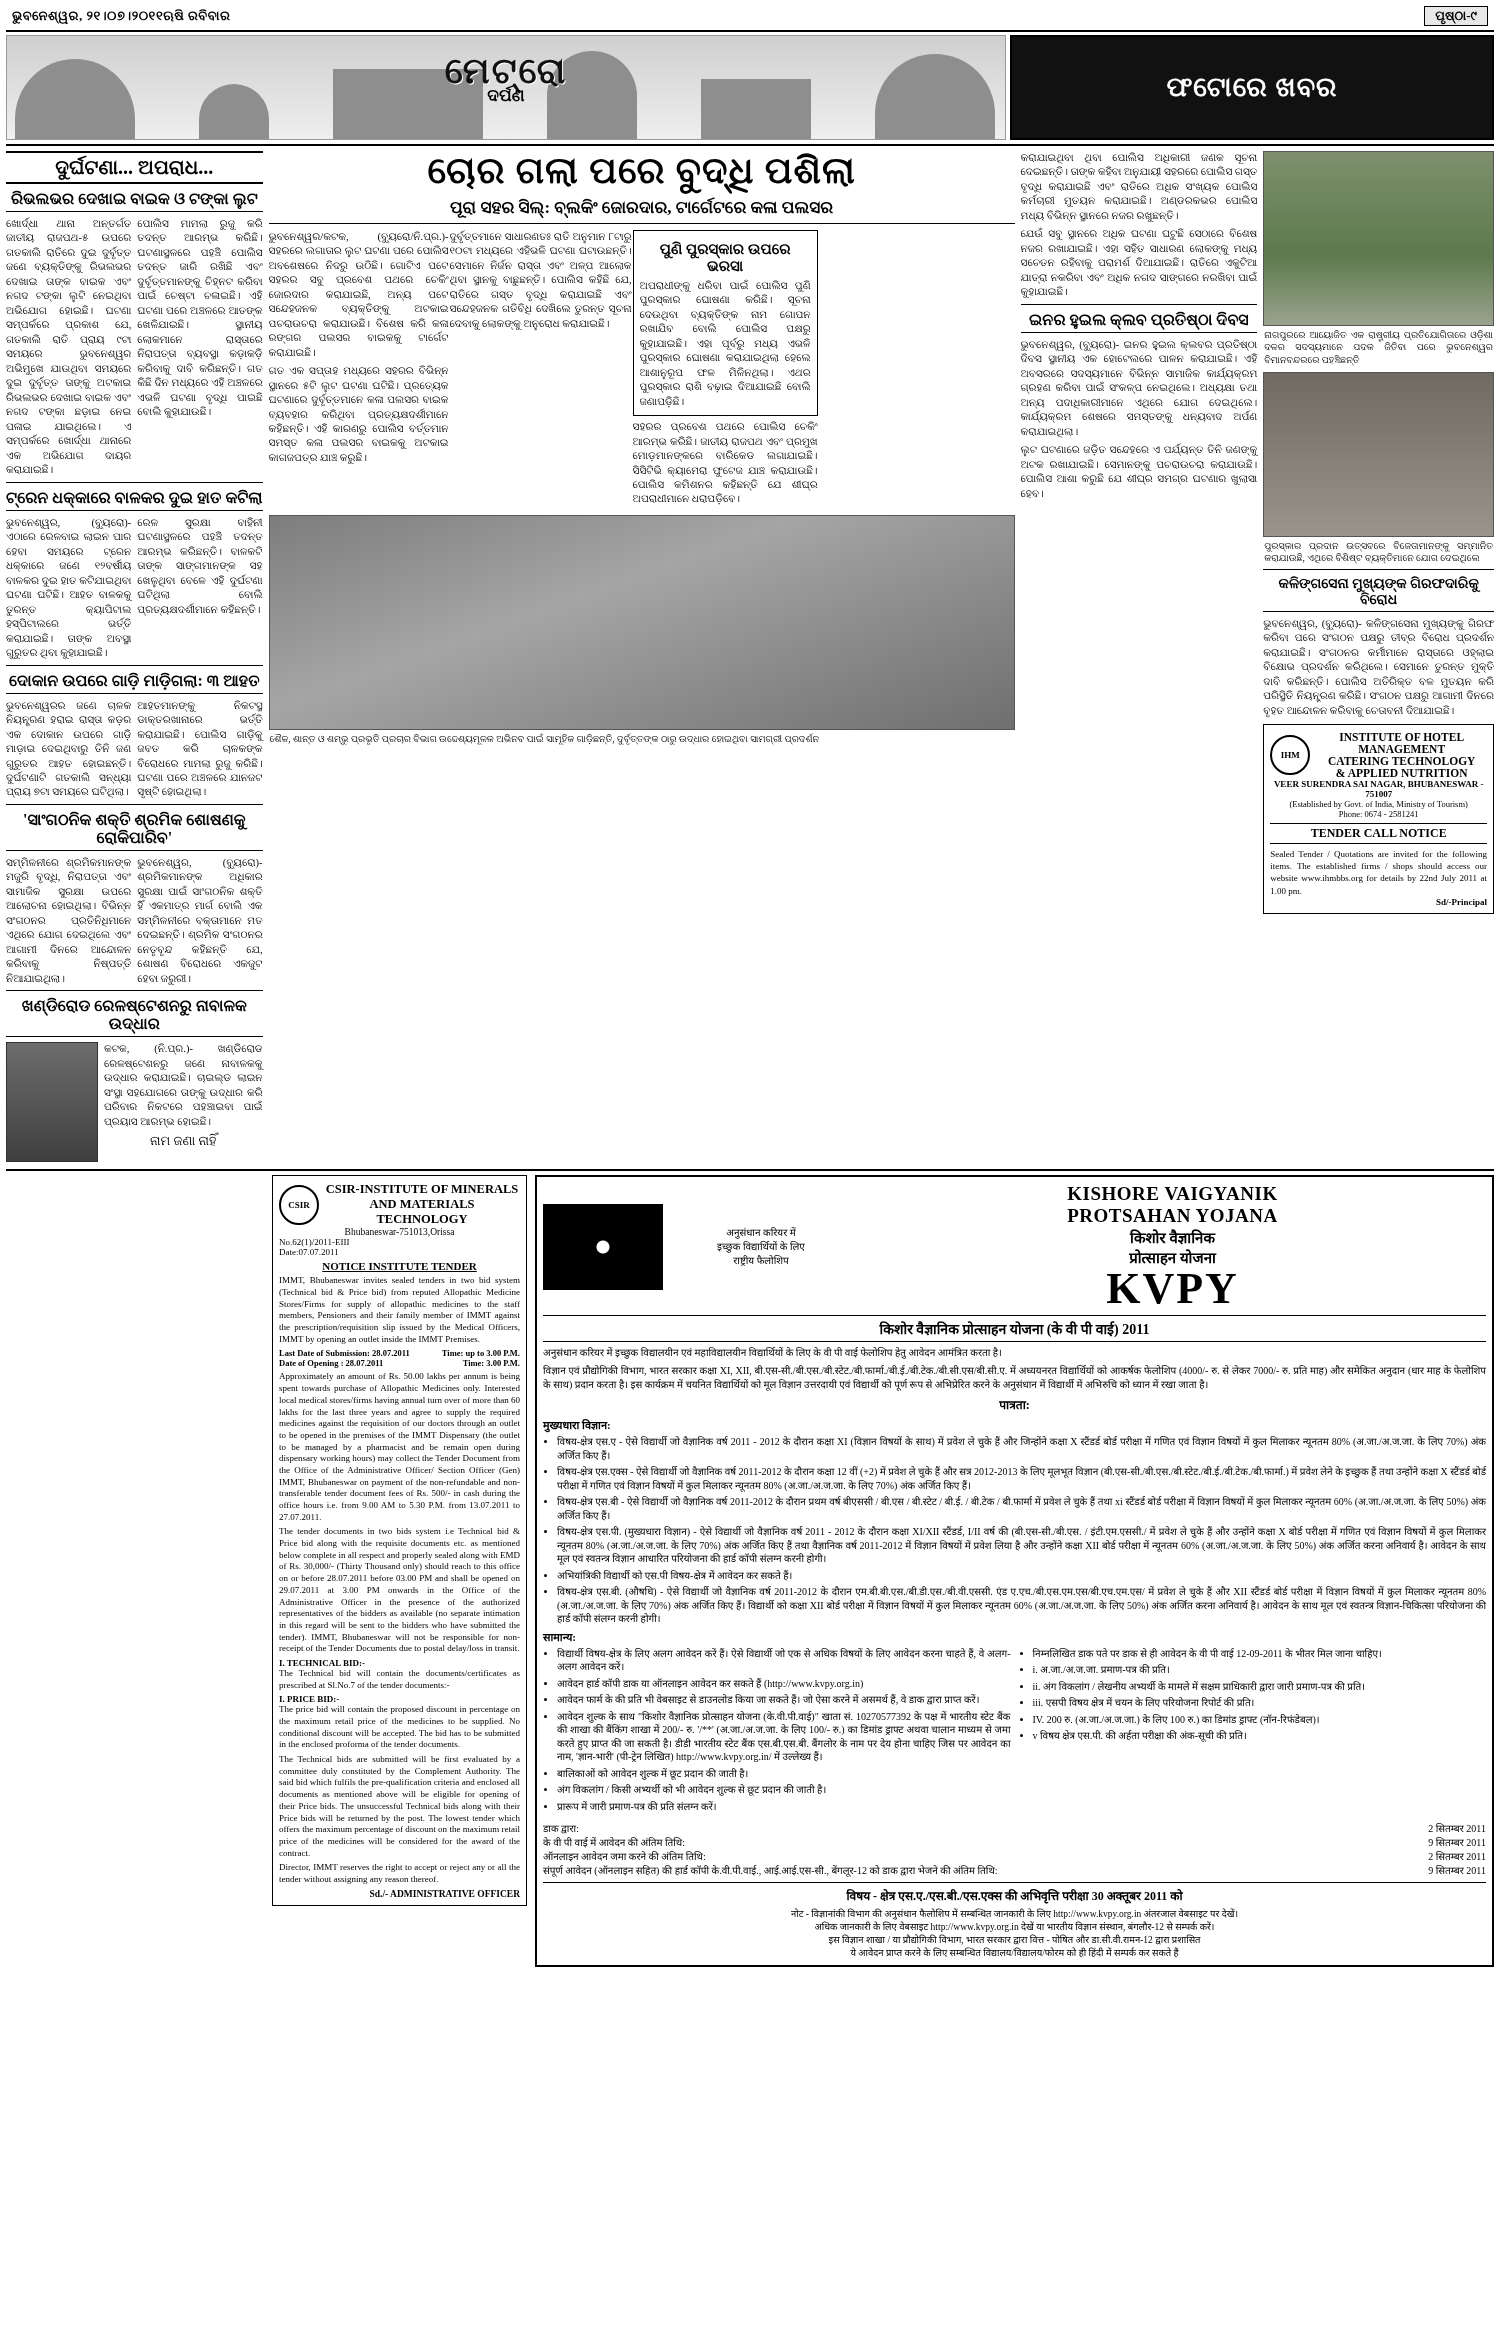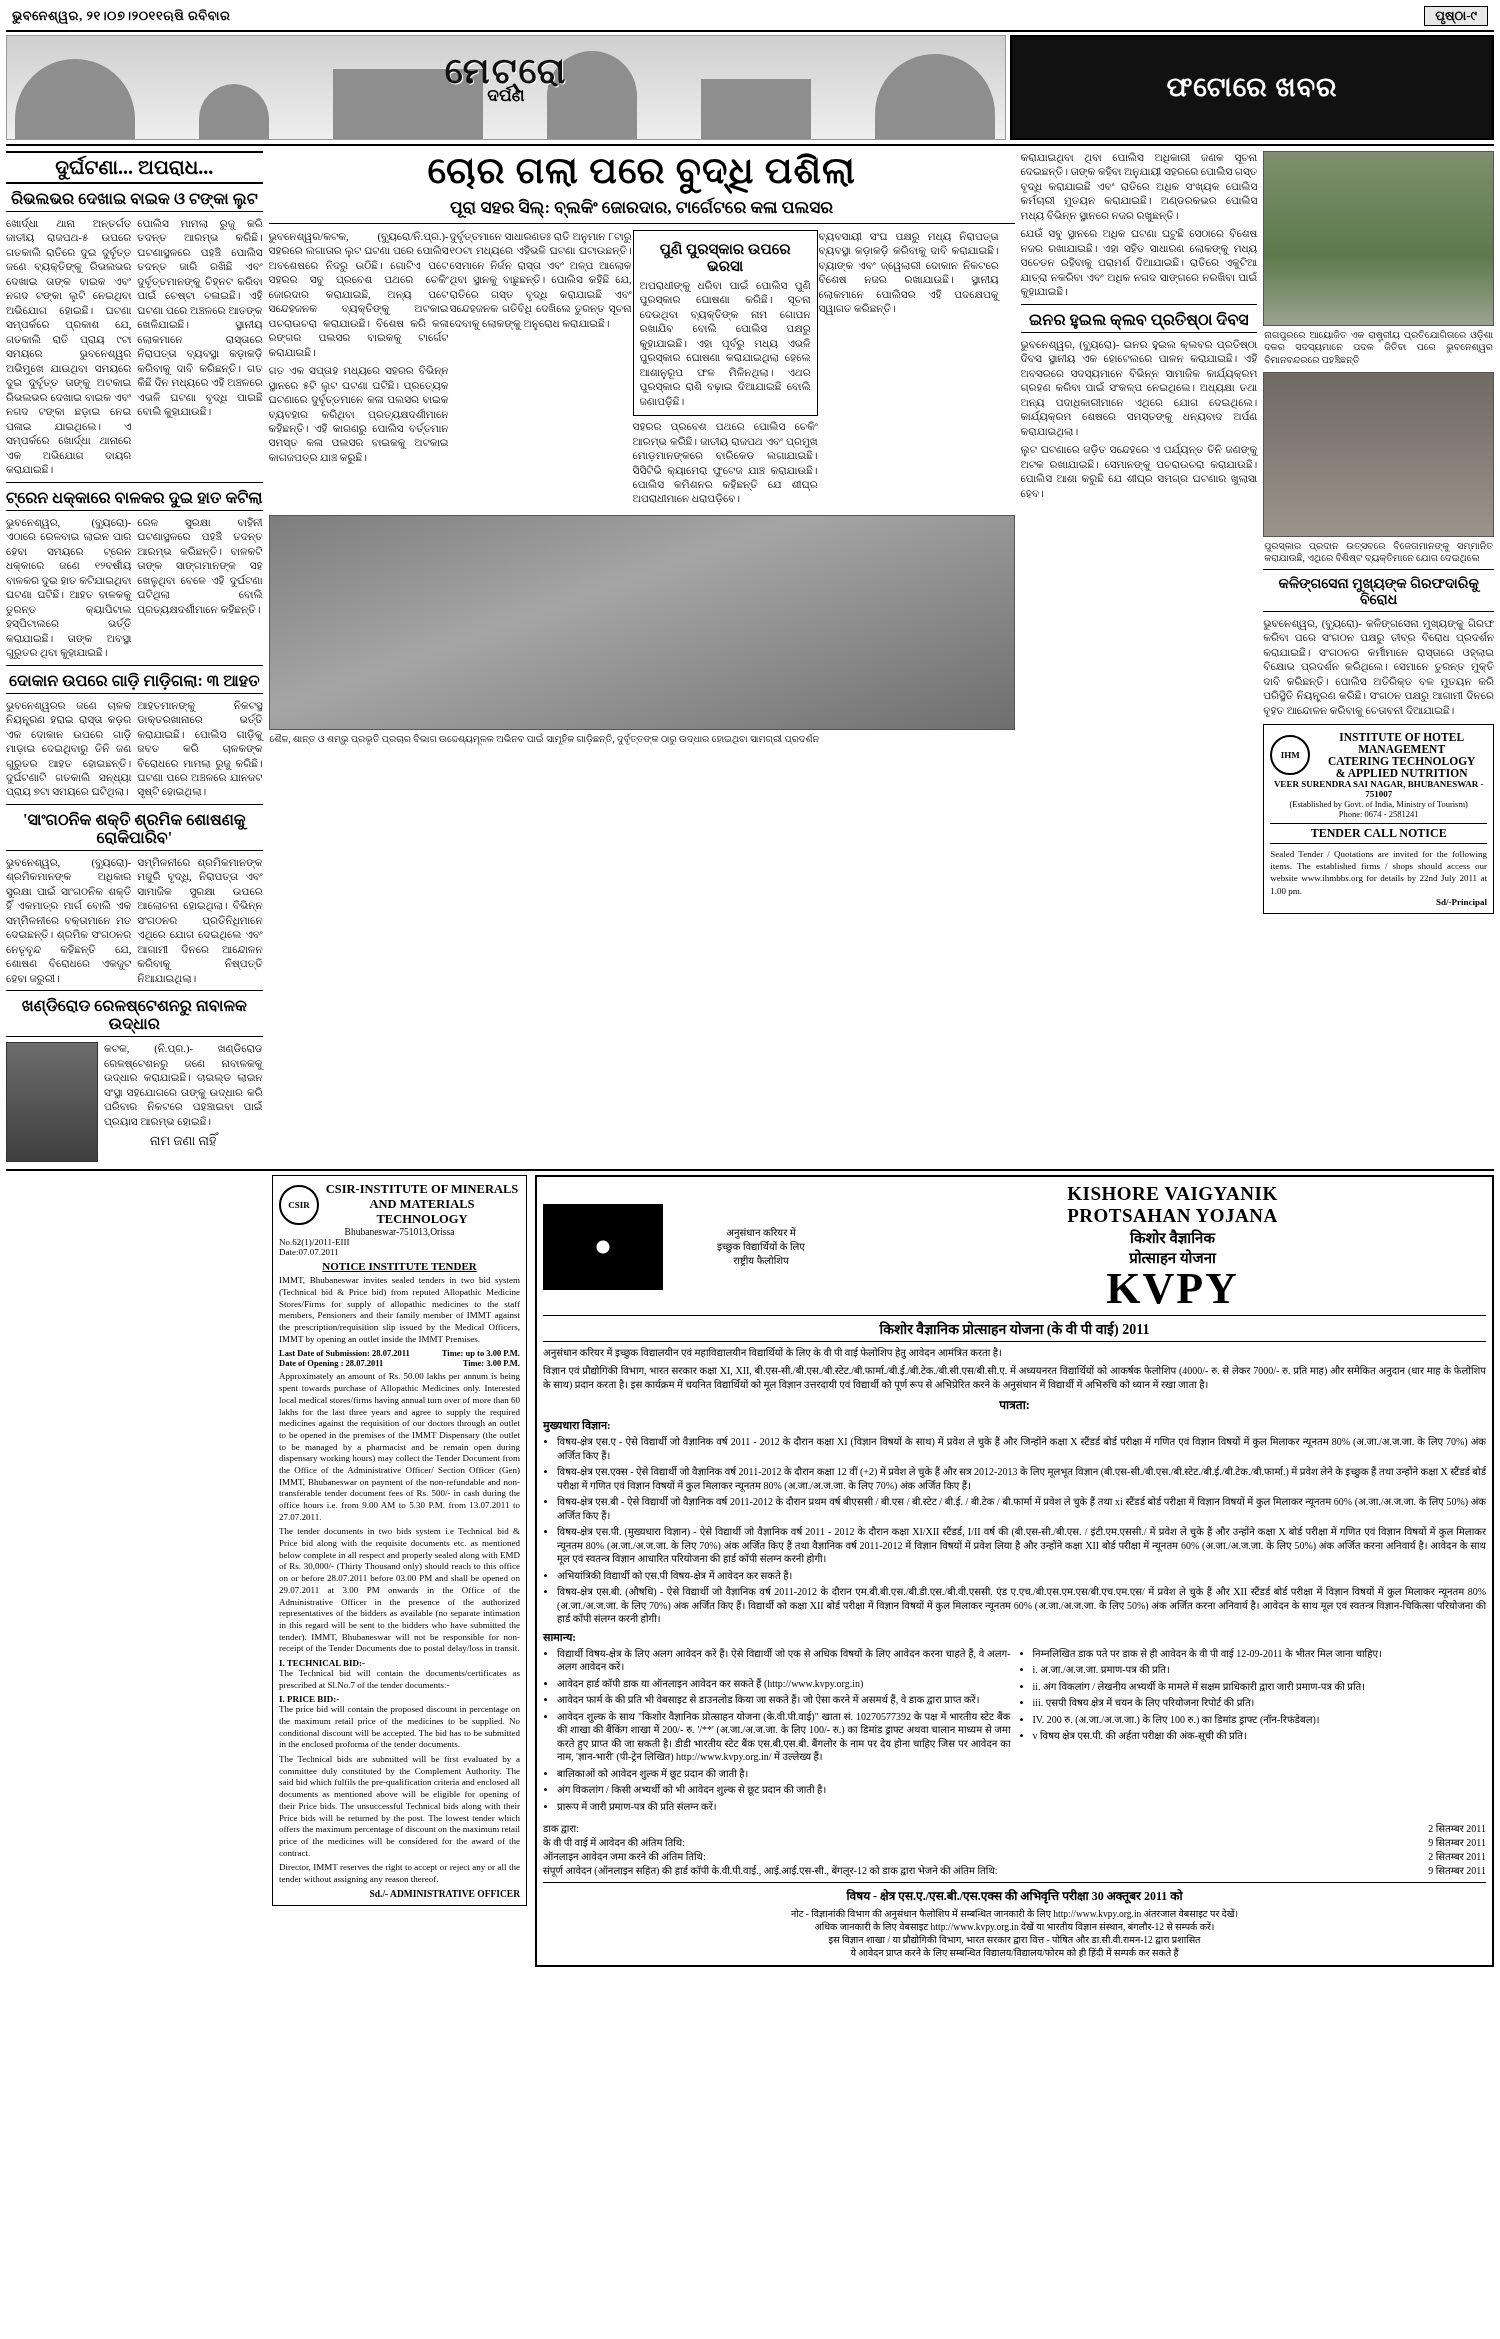--- a/index.html
+++ b/index.html
@@ -158,22 +158,22 @@
       <div class="thin"></div>
       <div class="sec-head">ଦୋକାନ ଉପରେ ଗାଡ଼ି ମାଡ଼ିଗଲା: ୩ ଆହତ</div>
       <div class="two-sub">
         <div class="body-text">ଭୁବନେଶ୍ୱରର ଜଣେ ଚାଳକ ନିୟନ୍ତ୍ରଣ ହରାଇ ରାସ୍ତା କଡ଼ର ଏକ ଦୋକାନ ଉପରେ ଗାଡ଼ି ମାଡ଼ାଇ ଦେଇଥିବାରୁ ତିନି ଜଣ ଗୁରୁତର ଆହତ ହୋଇଛନ୍ତି। ଦୁର୍ଘଟଣାଟି ଗତକାଲି ସନ୍ଧ୍ୟା ପ୍ରାୟ ୭ଟା ସମୟରେ ଘଟିଥିଲା।</div>
         <div class="body-text">ଆହତମାନଙ୍କୁ ନିକଟସ୍ଥ ଡାକ୍ତରଖାନାରେ ଭର୍ତ୍ତି କରାଯାଇଛି। ପୋଲିସ ଗାଡ଼ିକୁ ଜବତ କରି ଚାଳକଙ୍କ ବିରୋଧରେ ମାମଲା ରୁଜୁ କରିଛି। ଘଟଣା ପରେ ଅଞ୍ଚଳରେ ଯାନଜଟ ସୃଷ୍ଟି ହୋଇଥିଲା।</div>
       </div>
 
       <div class="thin"></div>
       <div class="sec-head">'ସାଂଗଠନିକ ଶକ୍ତି ଶ୍ରମିକ ଶୋଷଣକୁ ରୋକିପାରିବ'</div>
       <div class="two-sub">
+        <div class="body-text">ସମ୍ମିଳନୀରେ ଶ୍ରମିକମାନଙ୍କ ମଜୁରି ବୃଦ୍ଧି, ନିରାପତ୍ତା ଏବଂ ସାମାଜିକ ସୁରକ୍ଷା ଉପରେ ଆଲୋଚନା ହୋଇଥିଲା। ବିଭିନ୍ନ ସଂଗଠନର ପ୍ରତିନିଧିମାନେ ଏଥିରେ ଯୋଗ ଦେଇଥିଲେ ଏବଂ ଆଗାମୀ ଦିନରେ ଆନ୍ଦୋଳନ କରିବାକୁ ନିଷ୍ପତ୍ତି ନିଆଯାଇଥିଲା।</div>
         <div class="body-text">ଭୁବନେଶ୍ୱର, (ବ୍ୟୁରୋ)- ଶ୍ରମିକମାନଙ୍କ ଅଧିକାର ସୁରକ୍ଷା ପାଇଁ ସାଂଗଠନିକ ଶକ୍ତି ହିଁ ଏକମାତ୍ର ମାର୍ଗ ବୋଲି ଏକ ସମ୍ମିଳନୀରେ ବକ୍ତାମାନେ ମତ ଦେଇଛନ୍ତି। ଶ୍ରମିକ ସଂଗଠନର ନେତୃବୃନ୍ଦ କହିଛନ୍ତି ଯେ, ଶୋଷଣ ବିରୋଧରେ ଏକଜୁଟ ହେବା ଜରୁରୀ।</div>
-        <div class="body-text">ସମ୍ମିଳନୀରେ ଶ୍ରମିକମାନଙ୍କ ମଜୁରି ବୃଦ୍ଧି, ନିରାପତ୍ତା ଏବଂ ସାମାଜିକ ସୁରକ୍ଷା ଉପରେ ଆଲୋଚନା ହୋଇଥିଲା। ବିଭିନ୍ନ ସଂଗଠନର ପ୍ରତିନିଧିମାନେ ଏଥିରେ ଯୋଗ ଦେଇଥିଲେ ଏବଂ ଆଗାମୀ ଦିନରେ ଆନ୍ଦୋଳନ କରିବାକୁ ନିଷ୍ପତ୍ତି ନିଆଯାଇଥିଲା।</div>
       </div>
 
       <div class="thin"></div>
       <div class="sec-head">ଖଣ୍ଡିରୋଡ ରେଳଷ୍ଟେଶନରୁ ନାବାଳକ ଉଦ୍ଧାର</div>
       <div>
         <div class="portrait"></div>
         <div class="body-text">କଟକ, (ନି.ପ୍ର.)- ଖଣ୍ଡିରୋଡ ରେଳଷ୍ଟେଶନରୁ ଜଣେ ନାବାଳକକୁ ଉଦ୍ଧାର କରାଯାଇଛି। ଚାଇଲ୍ଡ ଲାଇନ ସଂସ୍ଥା ସହଯୋଗରେ ତାଙ୍କୁ ଉଦ୍ଧାର କରି ପରିବାର ନିକଟରେ ପହଞ୍ଚାଇବା ପାଇଁ ପ୍ରୟାସ ଆରମ୍ଭ ହୋଇଛି।</div>
         <div class="small-note center mt4">ନାମ ଜଣା ନାହିଁ</div>
       </div>
     </div>
@@ -190,23 +190,20 @@
         </div>
         <div style="width:182px;">
           <div class="body-text">ଦୁର୍ବୃତ୍ତମାନେ ସାଧାରଣତଃ ରାତି ଅନୁମାନ ୮ଟାରୁ ୧୦ଟା ମଧ୍ୟରେ ଏହିଭଳି ଘଟଣା ଘଟାଉଛନ୍ତି। ସେମାନେ ନିର୍ଜନ ରାସ୍ତା ଏବଂ ଅଳ୍ପ ଆଲୋକ ଥିବା ସ୍ଥାନକୁ ବାଛୁଛନ୍ତି। ପୋଲିସ କହିଛି ଯେ, ରାତିରେ ଗସ୍ତ ବୃଦ୍ଧି କରାଯାଇଛି ଏବଂ ସନ୍ଦେହଜନକ ଗତିବିଧି ଦେଖିଲେ ତୁରନ୍ତ ସୂଚନା ଦେବାକୁ ଲୋକଙ୍କୁ ଅନୁରୋଧ କରାଯାଇଛି।</div>
         </div>
         <div style="width:185px;">
           <div class="boxed">
             <div class="sub-head" style="font-size:15px;">ପୁଣି ପୁରସ୍କାର ଉପରେ ଭରସା</div>
             <div class="body-text">ଅପରାଧୀଙ୍କୁ ଧରିବା ପାଇଁ ପୋଲିସ ପୁଣି ପୁରସ୍କାର ଘୋଷଣା କରିଛି। ସୂଚନା ଦେଉଥିବା ବ୍ୟକ୍ତିଙ୍କ ନାମ ଗୋପନ ରଖାଯିବ ବୋଲି ପୋଲିସ ପକ୍ଷରୁ କୁହାଯାଇଛି। ଏହା ପୂର୍ବରୁ ମଧ୍ୟ ଏଭଳି ପୁରସ୍କାର ଘୋଷଣା କରାଯାଇଥିଲା ହେଲେ ଆଶାନୁରୂପ ଫଳ ମିଳିନଥିଲା। ଏଥର ପୁରସ୍କାର ରାଶି ବଢ଼ାଇ ଦିଆଯାଇଛି ବୋଲି ଜଣାପଡ଼ିଛି।</div>
           </div>
           <div class="body-text mt4">ସହରର ପ୍ରବେଶ ପଥରେ ପୋଲିସ ଚେକିଂ ଆରମ୍ଭ କରିଛି। ଜାତୀୟ ରାଜପଥ ଏବଂ ପ୍ରମୁଖ ମୋଡ଼ମାନଙ୍କରେ ବାରିକେଡ ଲଗାଯାଇଛି। ସିସିଟିଭି କ୍ୟାମେରା ଫୁଟେଜ ଯାଞ୍ଚ କରାଯାଉଛି। ପୋଲିସ କମିଶନର କହିଛନ୍ତି ଯେ ଶୀଘ୍ର ଅପରାଧୀମାନେ ଧରାପଡ଼ିବେ।</div>
-        </div>
-        <div style="width:180px;">
-          <div class="body-text">ବ୍ୟବସାୟୀ ସଂଘ ପକ୍ଷରୁ ମଧ୍ୟ ନିରାପତ୍ତା ବ୍ୟବସ୍ଥା କଡ଼ାକଡ଼ି କରିବାକୁ ଦାବି କରାଯାଇଛି। ବ୍ୟାଙ୍କ ଏବଂ ଜ୍ୱେଲାରୀ ଦୋକାନ ନିକଟରେ ବିଶେଷ ନଜର ରଖାଯାଉଛି। ସ୍ଥାନୀୟ ଲୋକମାନେ ପୋଲିସର ଏହି ପଦକ୍ଷେପକୁ ସ୍ୱାଗତ କରିଛନ୍ତି।</div>
         </div>
       </div>
 
       <div class="photo people" style="height:215px; margin-top:8px;"></div>
       <div class="caption">ଶୈଳ, ଶାନ୍ତ ଓ ଶମ୍ଭୁ ପ୍ରଭୃତି ପ୍ରଚାର ବିଭାଗ ଉଦ୍ଦେଶ୍ୟମୂଳକ ଅଭିନବ ପାଇଁ ସାମୂହିକ ଗାଡ଼ିଛନ୍ତି, ଦୁର୍ବୃତ୍ତଙ୍କ ଠାରୁ ଉଦ୍ଧାର ହୋଇଥିବା ସାମଗ୍ରୀ ପ୍ରଦର୍ଶନ</div>
     </div>
 
     <div class="col c4">
       <div class="body-text">କରାଯାଇଥିବା ଥିବା ପୋଲିସ ଅଧିକାରୀ ଜଣକ ସୂଚନା ଦେଇଛନ୍ତି। ତାଙ୍କ କହିବା ଅନୁଯାୟୀ ସହରରେ ପୋଲିସ ଗସ୍ତ ବୃଦ୍ଧି କରାଯାଇଛି ଏବଂ ରାତିରେ ଅଧିକ ସଂଖ୍ୟକ ପୋଲିସ କର୍ମଚାରୀ ମୁତୟନ କରାଯାଇଛି। ଅଣ୍ଡରକଭର ପୋଲିସ ମଧ୍ୟ ବିଭିନ୍ନ ସ୍ଥାନରେ ନଜର ରଖୁଛନ୍ତି।</div>
       <div class="body-text mt4">ଯେଉଁ ସବୁ ସ୍ଥାନରେ ଅଧିକ ଘଟଣା ଘଟୁଛି ସେଠାରେ ବିଶେଷ ନଜର ରଖାଯାଇଛି। ଏହା ସହିତ ସାଧାରଣ ଲୋକଙ୍କୁ ମଧ୍ୟ ସଚେତନ ରହିବାକୁ ପରାମର୍ଶ ଦିଆଯାଇଛି। ରାତିରେ ଏକୁଟିଆ ଯାତ୍ରା ନକରିବା ଏବଂ ଅଧିକ ନଗଦ ସାଙ୍ଗରେ ନରଖିବା ପାଇଁ କୁହାଯାଇଛି।</div>

